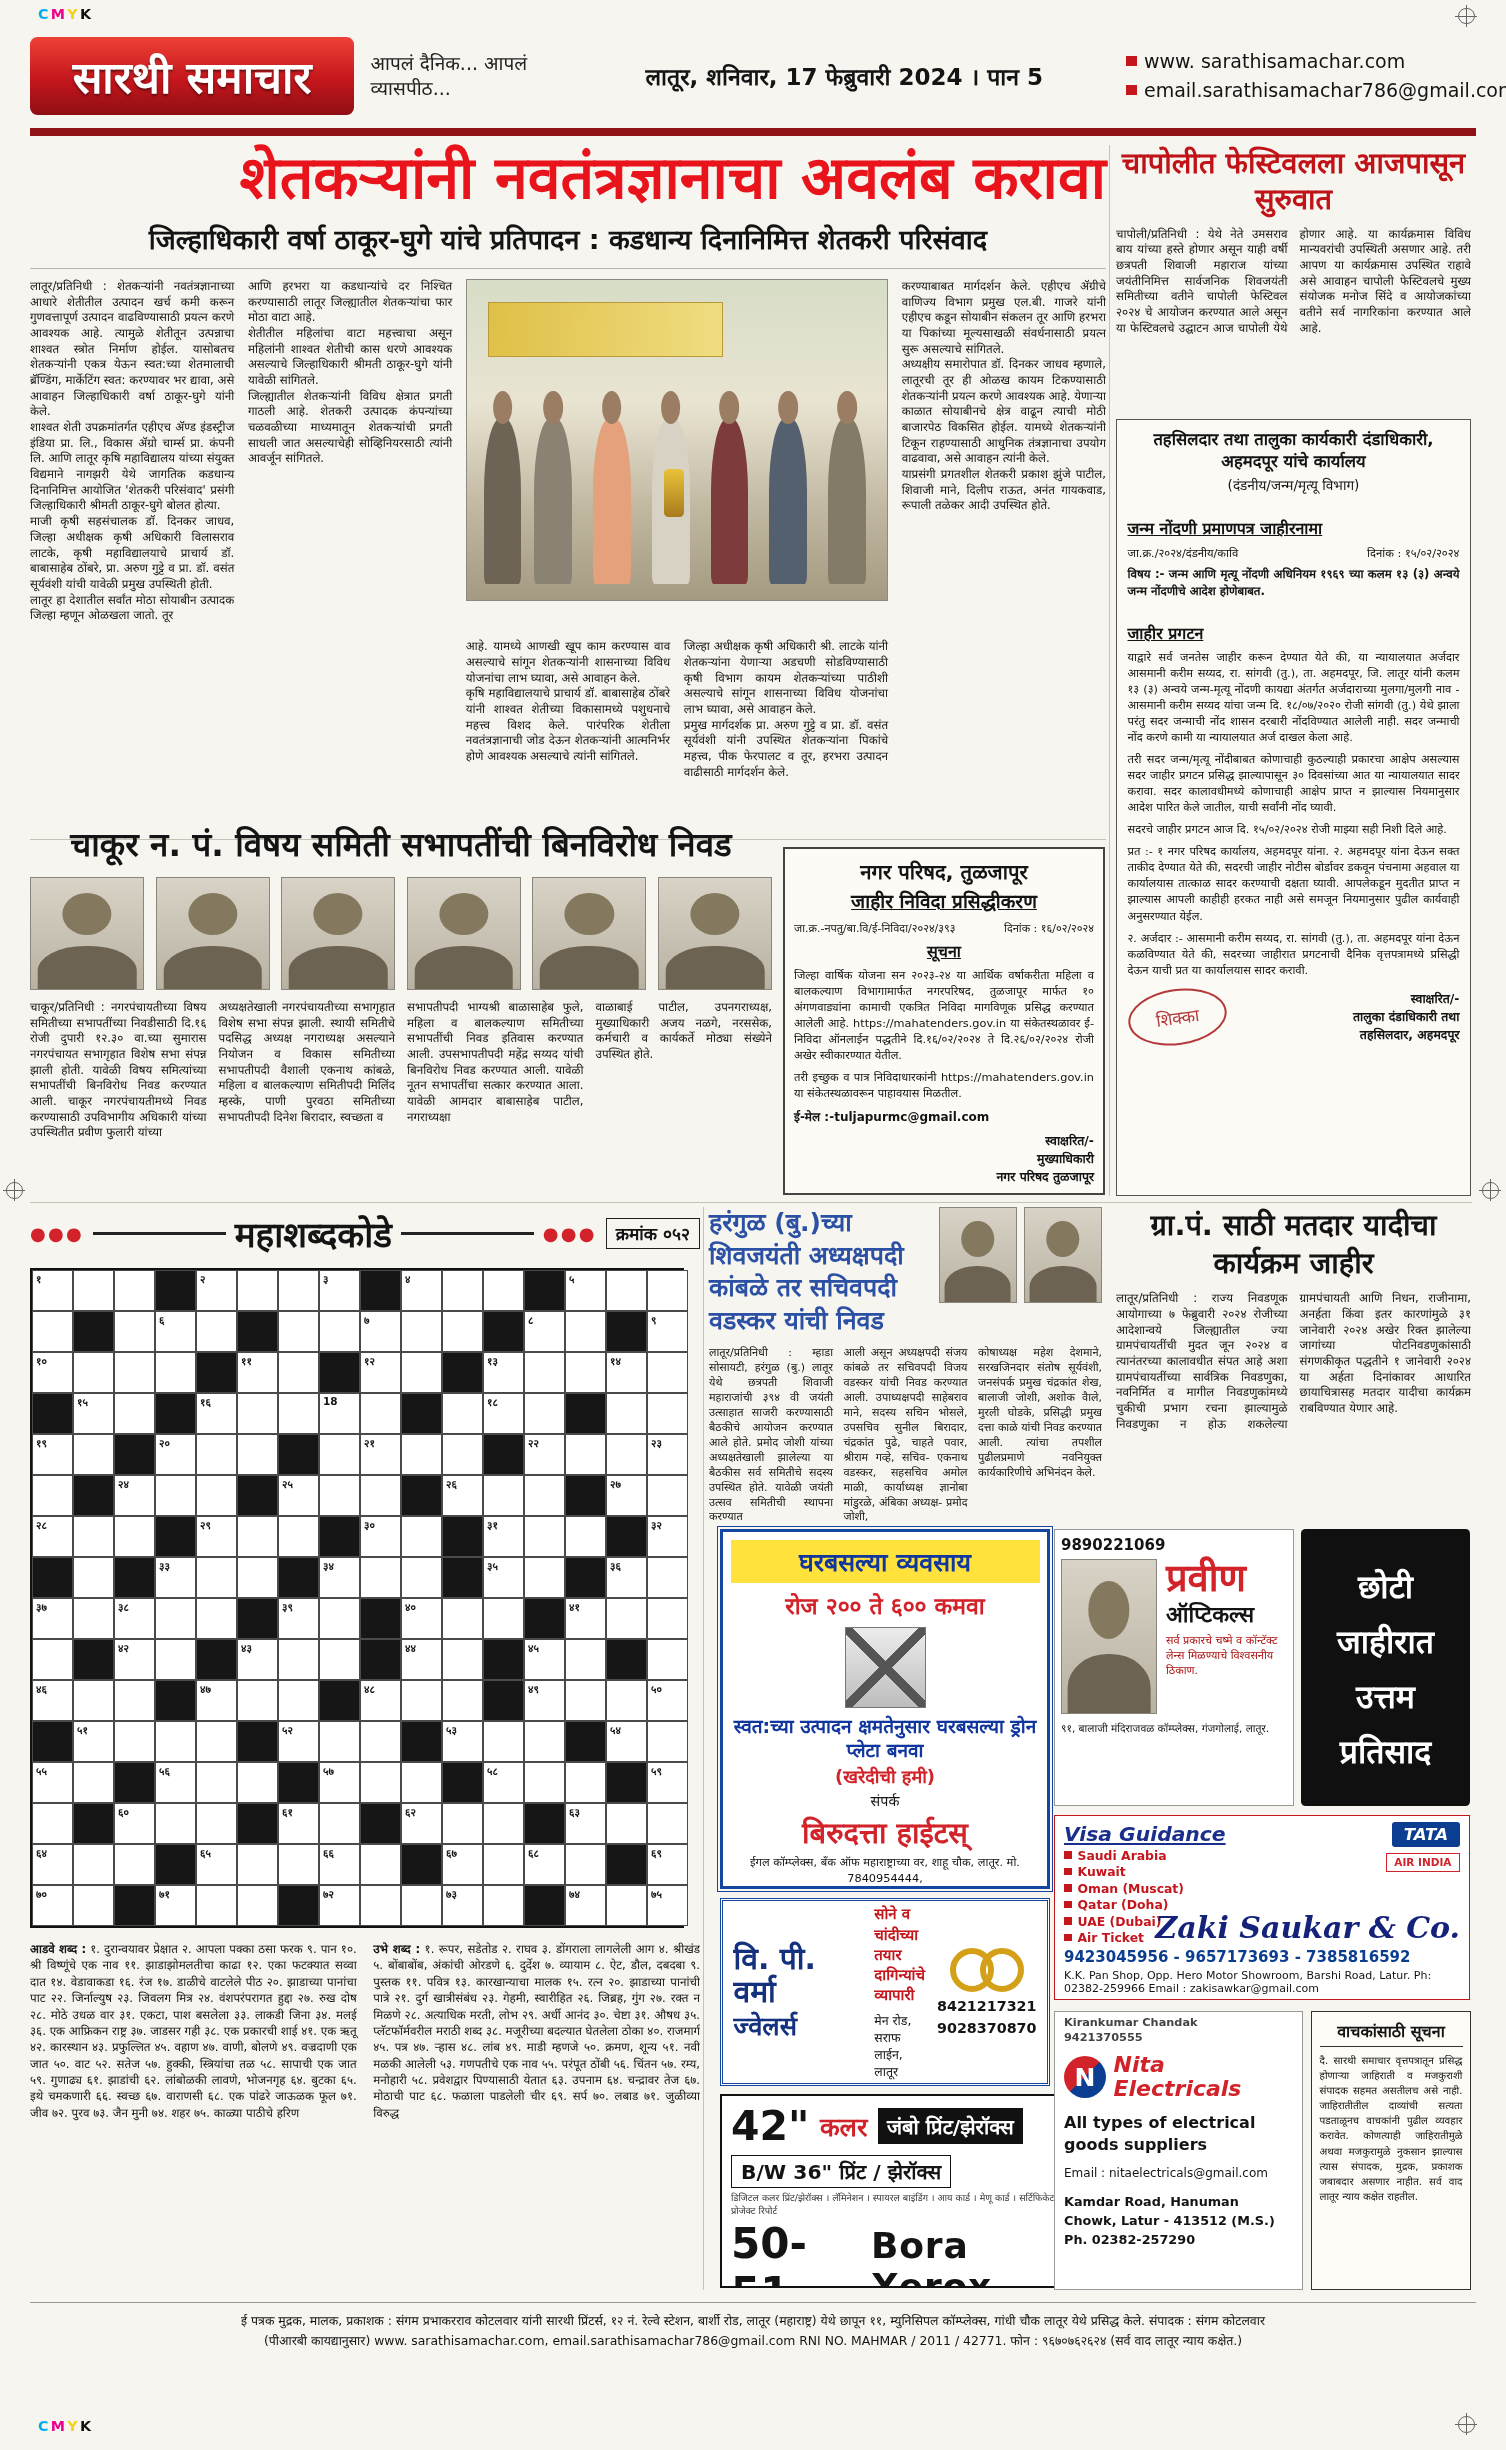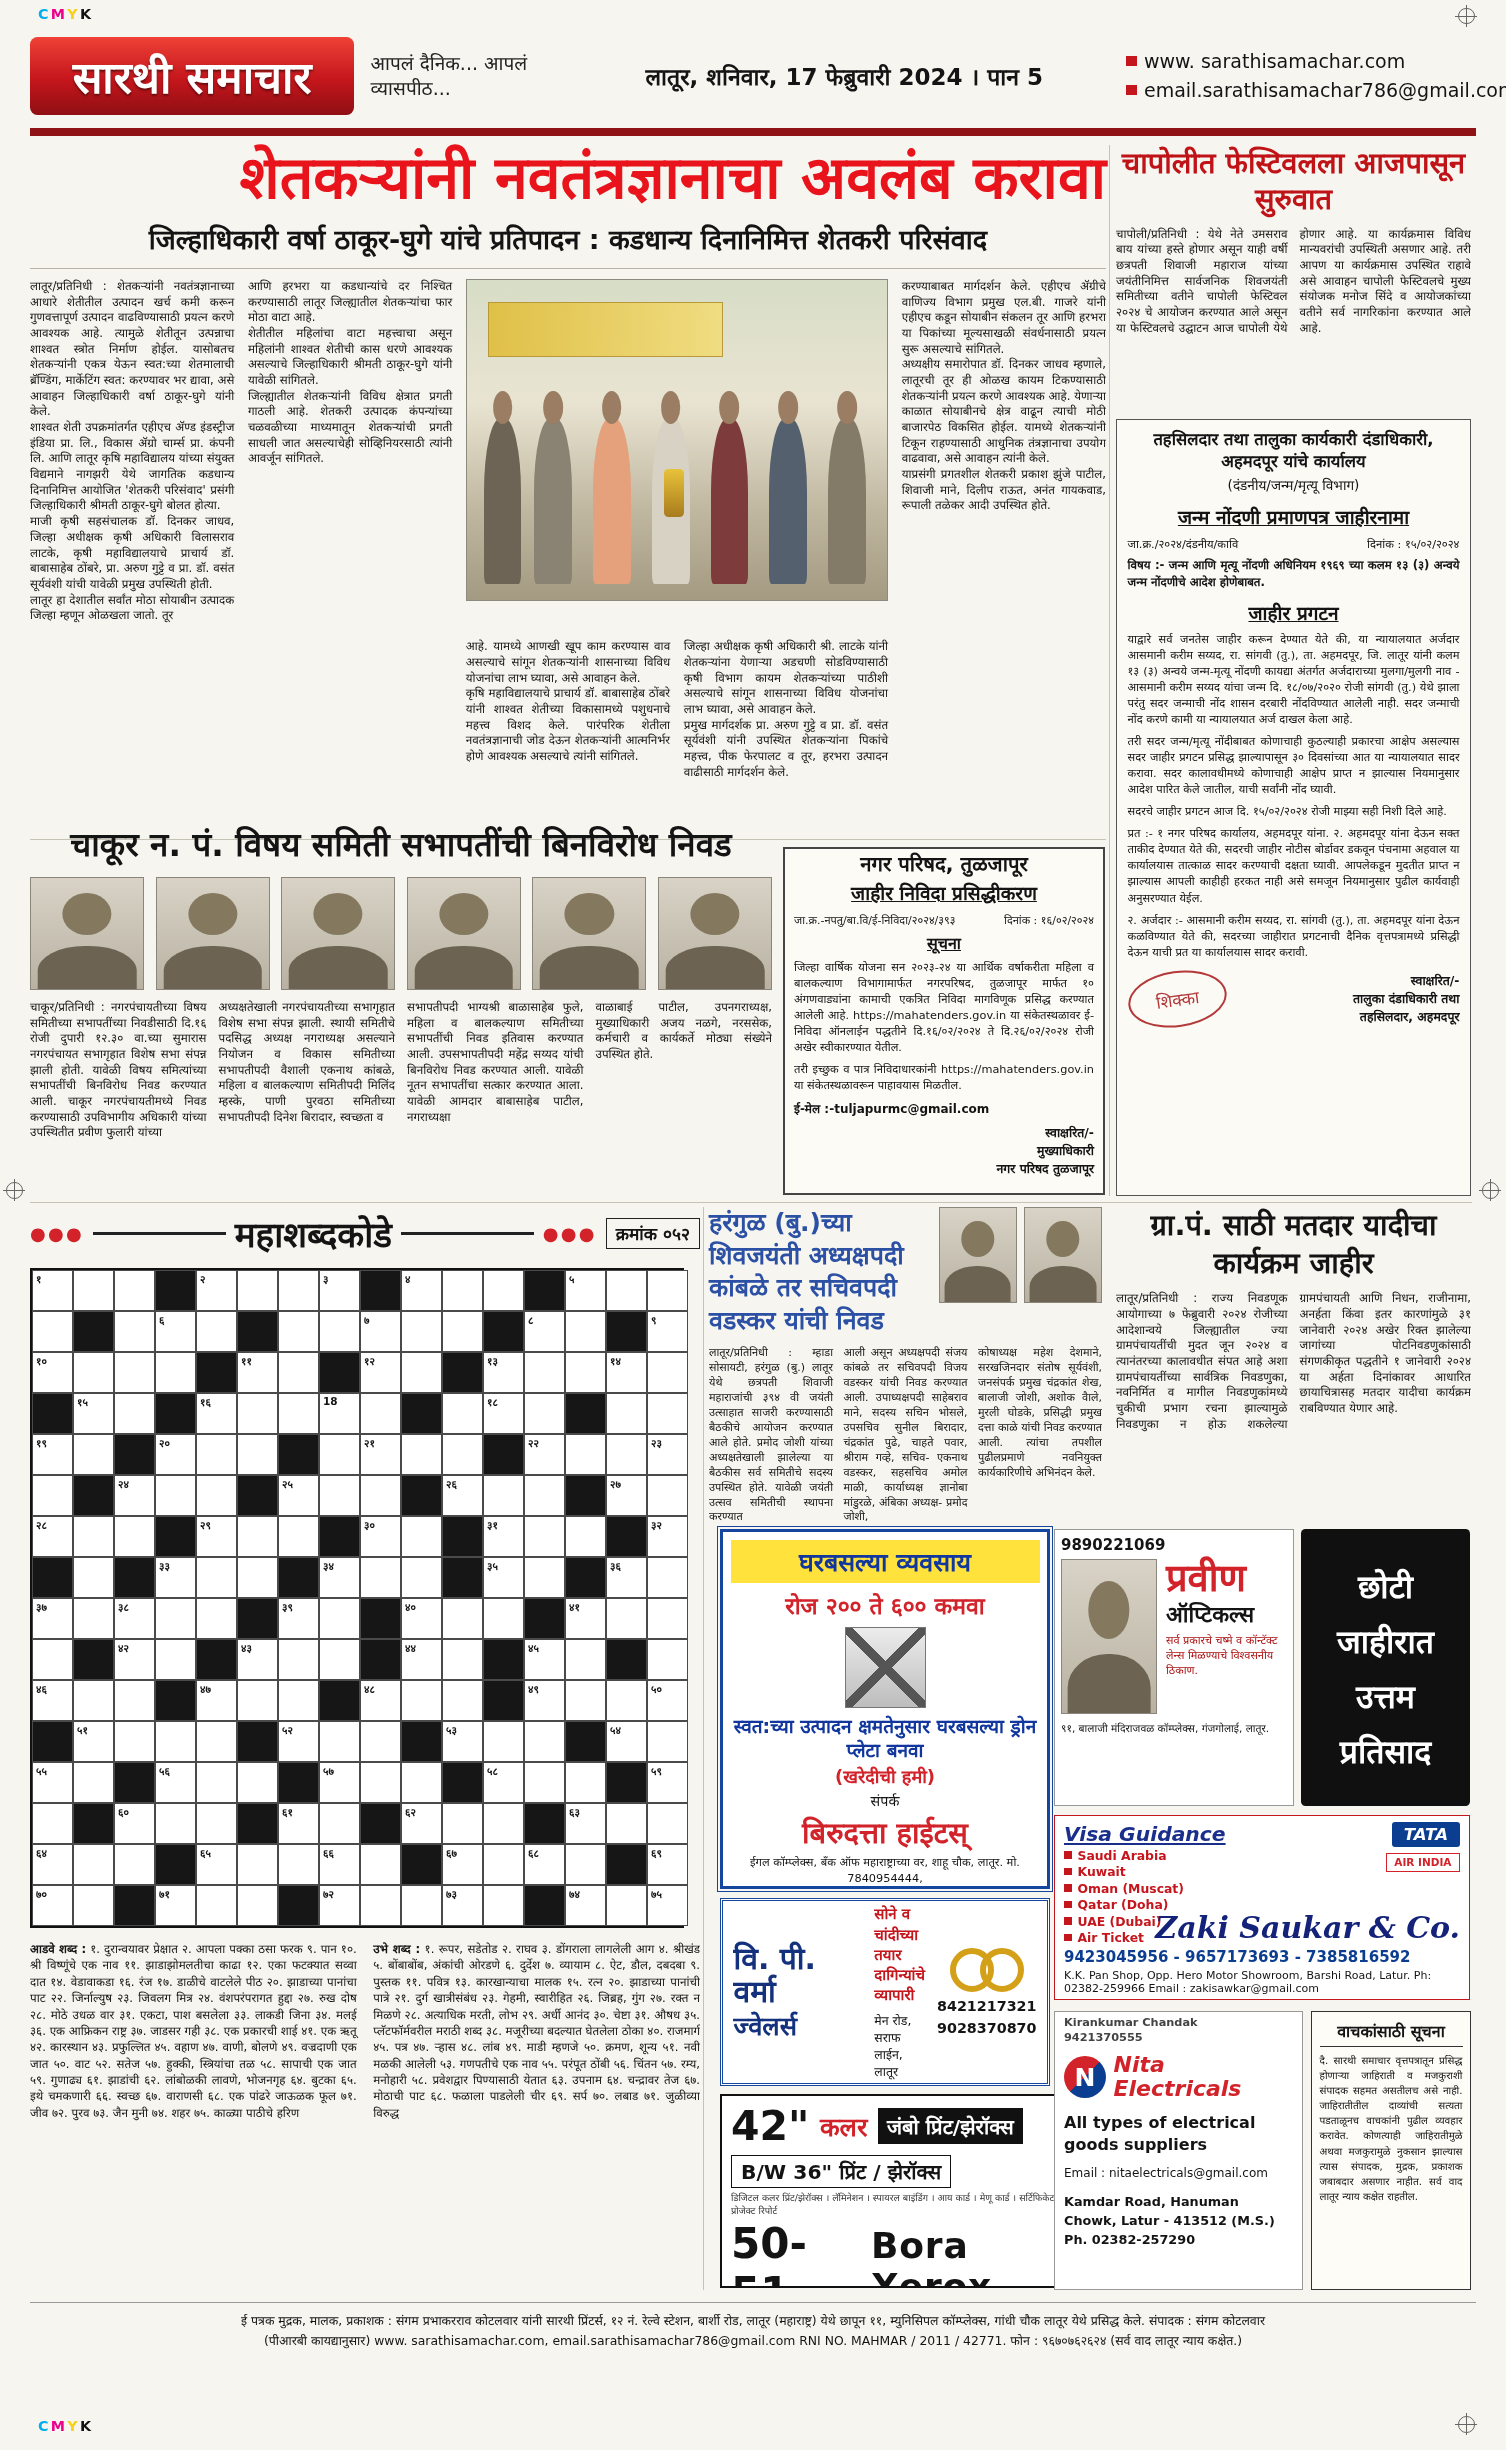--- a/index.html
+++ b/index.html
@@ -38,38 +38,38 @@
 .ep-lamp{position:absolute;left:47%;bottom:26%;width:19.6px;height:48px;background:linear-gradient(180deg,#e8c23a,#a87c1d);border-radius:4.5px}
 .person{position:absolute;bottom:5%;height:52%;width:9%;border-radius:44% 44% 6% 6%}
 .person::before{content:"";position:absolute;top:-16%;left:50%;transform:translateX(-50%);width:52%;height:20%;border-radius:50%;background:#9a7d62}
 
 #chapoli{left:1116px;top:145px;width:355px}
 #chapoli .ch-head{font-size:29px;font-weight:bold;color:#c01318;text-align:center;line-height:1.25;margin-bottom:9px}
 #chapoli .cols{column-count:2;column-gap:12px;height:217px;overflow:hidden}
 #legalbox{left:1116px;top:419px;width:355px;height:777px;border:1.5px solid #555;background:#fbfaf5;padding:9px 10.5px;overflow:hidden}
 .lg-office{font-size:16.6px;font-weight:bold;text-align:center;line-height:1.35}
 .lg-dept{font-size:13.6px;text-align:center;margin-top:1.5px}
-.lg-title{font-size:19px;font-weight:bold;text-align:center;margin-top:10px;text-decoration:underline}
+.lg-title{font-size:16px;font-weight:bold;margin-top:23px;text-decoration:underline}
 .lg-refrow{display:flex;justify-content:space-between;font-size:11.3px;margin-top:6px}
 .lg-sub{font-size:11.7px;line-height:1.4;margin-top:6px;text-align:justify;font-weight:bold}
 .lg-p{font-size:11.3px;line-height:1.42;margin-top:6px;text-align:justify}
 .lg-signrow{display:flex;justify-content:space-between;align-items:center;margin-top:10.5px}
 .stamp{width:99px;height:56px;border:2.3px solid #b3393a;border-radius:50%;color:#b3393a;display:flex;align-items:center;justify-content:center;font-size:17.3px;transform:rotate(-8deg);flex:none}
 .lg-sign{text-align:right;font-size:12.4px;line-height:1.45;font-weight:bold}
 
 #chakur{left:30px;top:821px;width:742px}
 #chakur .ck-head{font-size:33px;font-weight:bold;text-align:center;margin-bottom:10.5px}
 #chakur-photos{display:flex;justify-content:space-between;margin-bottom:10.5px}
 .portrait{background:linear-gradient(180deg,#d8d3c6,#b9b2a3);position:relative;overflow:hidden;border:0.8px solid #8a867c}
 .portrait::before{content:"";position:absolute;top:14%;left:50%;transform:translateX(-50%);width:44%;height:38%;border-radius:50%;background:#84785f}
 .portrait::after{content:"";position:absolute;bottom:-8%;left:50%;transform:translateX(-50%);width:88%;height:46%;border-radius:48% 48% 0 0;background:#6d6352}
 #chakur-photos .portrait{width:114px;height:113px}
 #chakur-cols{display:grid;grid-template-columns:repeat(4,1fr);gap:12px;height:190px;overflow:hidden}
 
-#npnotice{left:783px;top:847px;width:322px;height:348px;border:2.3px double #444;background:#fcfbf6;padding:0 9px;overflow:hidden}
+#npnotice{left:783px;top:847px;width:322px;height:348px;border:2.3px double #444;background:#fcfbf6;padding:8px 9px;overflow:hidden}
 .np-org{font-size:20.3px;font-weight:bold;text-align:center}
 .np-title{font-size:19px;font-weight:bold;text-align:center;text-decoration:underline;margin-top:3px}
 .np-refrow{display:flex;justify-content:space-between;font-size:11px;margin-top:6px}
 .np-note{font-size:16px;font-weight:bold;text-align:center;margin-top:4.5px;text-decoration:underline}
 .np-p{font-size:11.3px;line-height:1.42;text-align:justify;margin-top:6px}
 .np-email{font-size:12px;font-weight:bold;margin-top:6px}
 .np-sign{text-align:right;font-size:12.4px;font-weight:bold;line-height:1.45;margin-top:7.5px}
 
 #crossword{left:30px;top:1210px;width:670px}
 #cw-header{display:flex;align-items:center;gap:9px;margin-bottom:10.5px}

